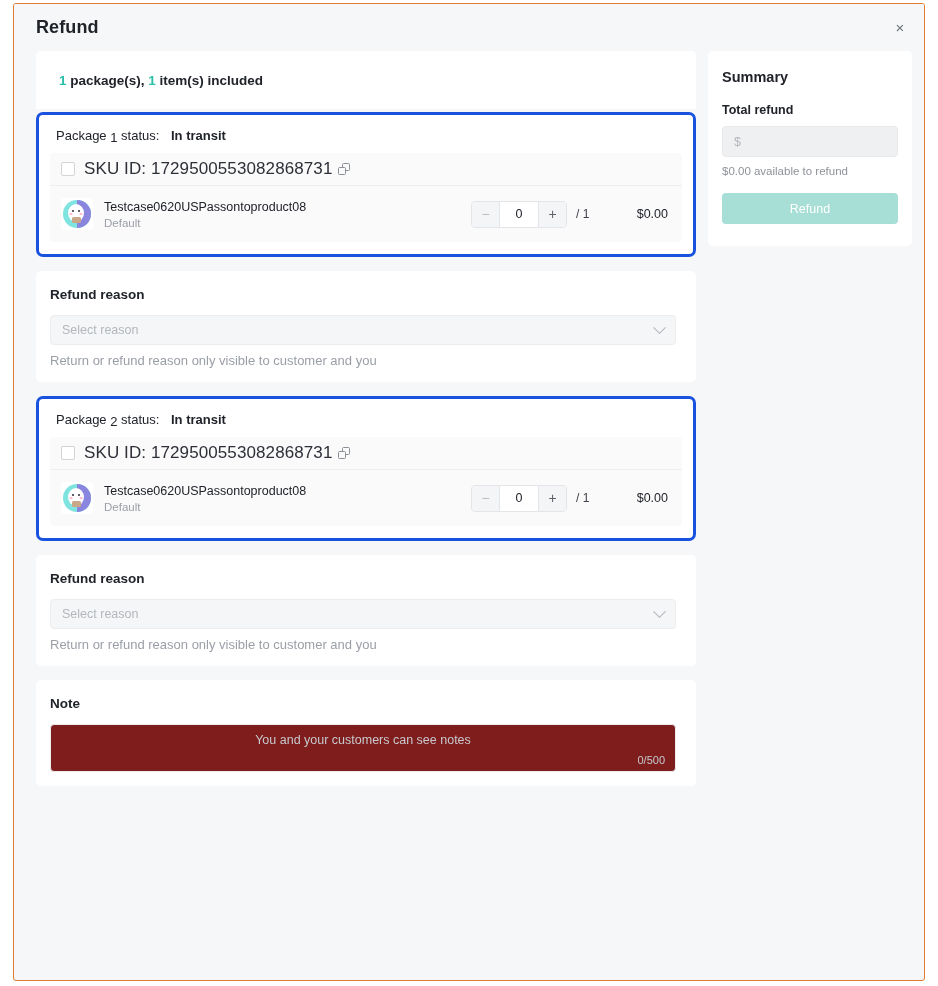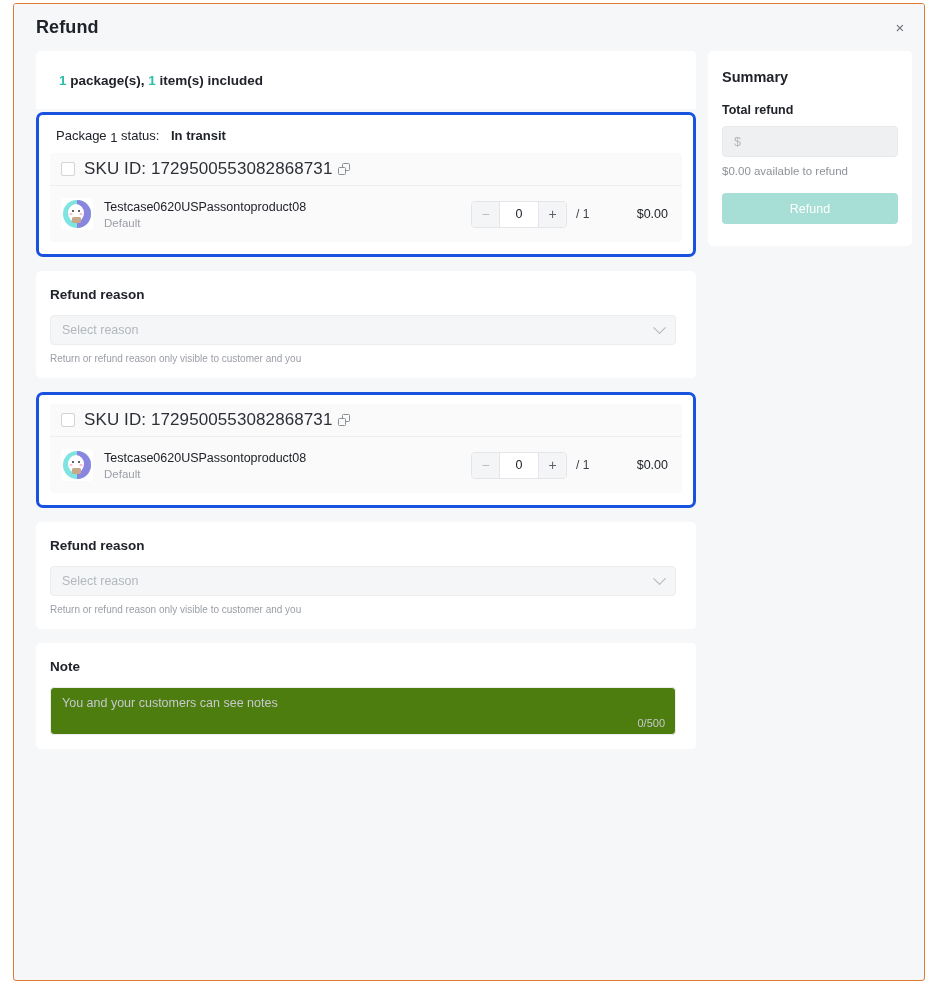--- a/index.html
+++ b/index.html
@@ -230,32 +230,33 @@
     flex: 1 1 auto;
   }
   .chev {
     width: 9px; height: 9px;
     border-right: 1.4px solid #b3b7bd;
     border-bottom: 1.4px solid #b3b7bd;
     transform: rotate(45deg) translate(-2px,-2px);
     flex: 0 0 auto;
   }
   .helper {
-    font-size: 10px;
+    font-size: 13px;
     color: #9a9ea6;
     margin-top: 8px;
   }
   .note-box {
     border: 1px solid #ececed;
     border-radius: 4px;
-    background: #4d7c0f;
+    background: #7f1d1d;
     height: 48px;
     padding: 8px 11px 0 11px;
     position: relative;
     cursor: text;
+    text-align: center;
   }
   .note-placeholder {
     font-size: 12.5px;
     color: #c6c9ce;
   }
   .note-count {
     position: absolute;
     right: 10px; bottom: 5px;
     font-size: 11px;
     color: #c6c9ce;
@@ -375,20 +376,23 @@
         <div class="section-title">Refund reason</div>
         <div class="select-box">
           <span class="select-placeholder">Select reason</span>
           <span class="chev"></span>
         </div>
         <div class="helper">Return or refund reason only visible to customer and you</div>
       </div>
 
       <div class="pkg-highlight" style="margin-top:14px">
         <div class="pkg-inner">
+          <div class="pkg-status">
+            <span>Package </span><span class="pkg-index">2</span><span> status: </span><span class="status-val">In transit</span>
+          </div>
           <div class="sku-block">
             <div class="sku-row">
               <div class="cb"></div>
               <div class="sku-text">SKU ID: 1729500553082868731</div>
               <div class="copy-icon">
                   <i class="back"></i>
                   <i class="front"></i>
                 </div>
             </div>
             <div class="prod-row">

